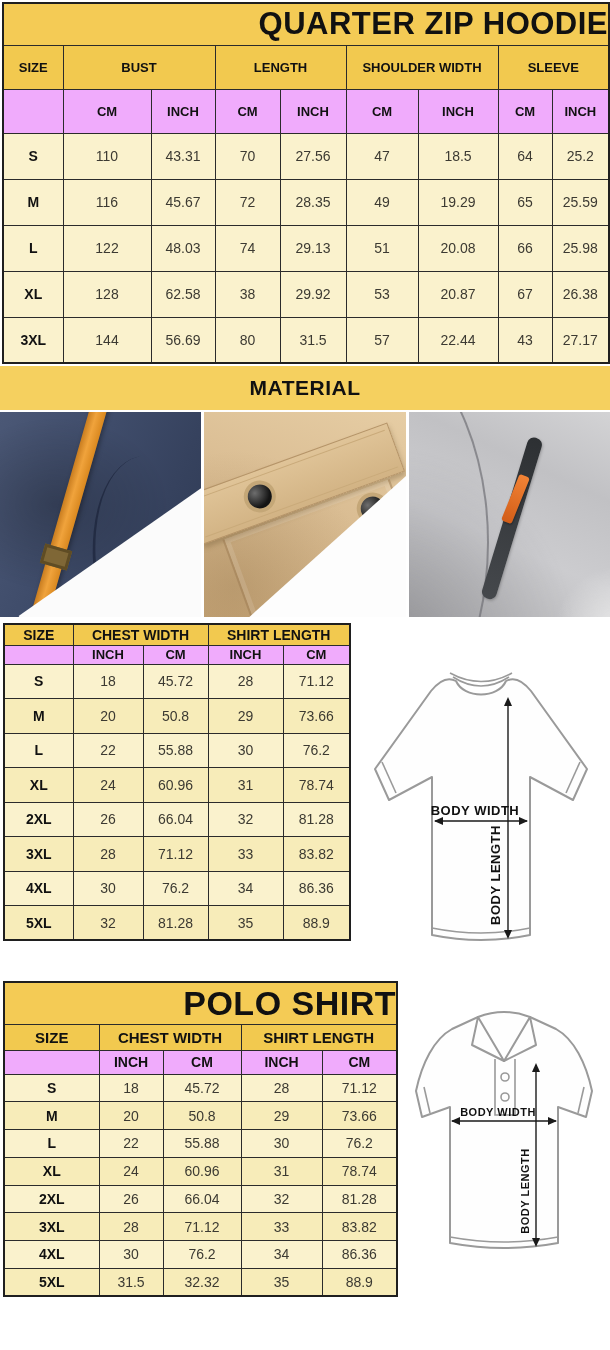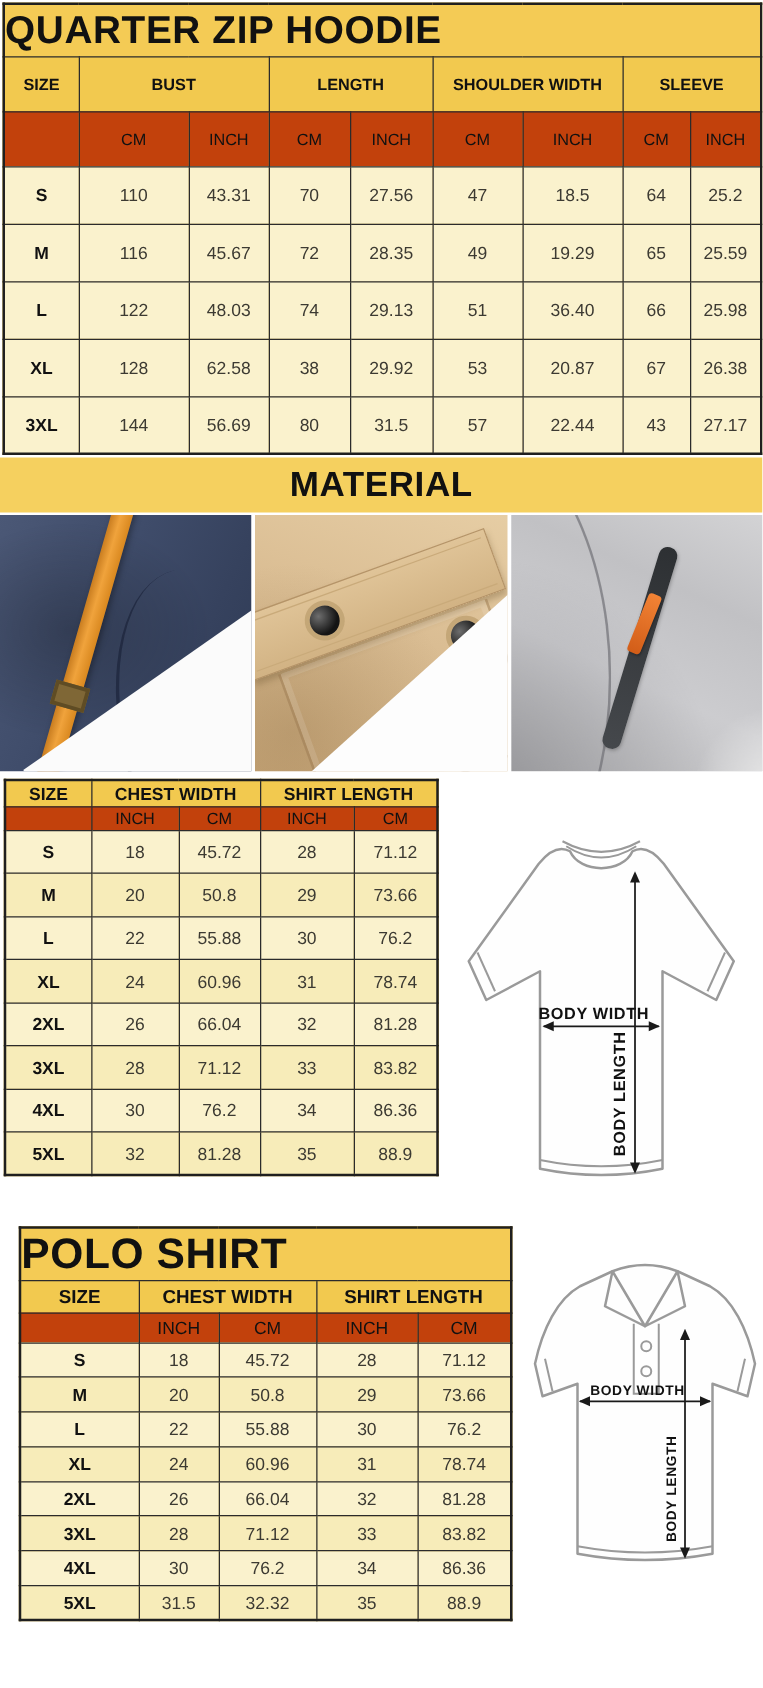--- a/index.html
+++ b/index.html
@@ -7,42 +7,42 @@
   body {
     width:610px; height:1350px; position:relative; overflow:hidden;
     font-family:"Liberation Sans", sans-serif; color:#111;
   }
 
   
   table { border-collapse:collapse; table-layout:fixed; background:#f2c94f; }
   th, td { border:1px solid #2b2b2b; text-align:center; vertical-align:middle; padding:0; }
   .size-table { border:2px solid #1f1f1f; }
   .tbl-title {
-    background:#f4cb55; font-weight:bold; letter-spacing:.5px; text-align:left;
+    background:#f4cb55; font-weight:bold; letter-spacing:.5px; text-align:right;
   }
   .grp-hdr { background:#f2c94f; font-weight:bold; }
-  .unit-hdr { background:#c2410c; font-weight:normal; }
+  .unit-hdr { background:#f0abfc; font-weight:bold; }
   tbody td { background:#faf2cd; color:#3c3a32; }
   tbody td:first-child { font-weight:bold; color:#111; }
   .alt tbody tr:nth-child(even) td { background:#f7ecb9; }
 
   
   .hoodie-wrap { margin:2px 0 0 2px; }
   .hoodie-tbl { width:606px; }
   .hoodie-tbl .tbl-title { height:42px; font-size:31px; }
   .hoodie-tbl thead th { height:44px; font-size:13px; }
   .hoodie-tbl tbody tr { height:46px; }
   .hoodie-tbl tbody td { font-size:14px; }
 
   
   .material-band {
     margin-top:2px; height:44px; background:#f5d05f;
     display:flex; align-items:center; justify-content:center;
   }
-  .material-band .mat-title { font-size:28px; font-weight:bold; letter-spacing:.5px; }
+  .material-band .mat-title { font-size:21px; font-weight:bold; letter-spacing:.5px; }
 
   
   .photos { margin-top:2px; height:205px; display:flex; gap:3px; }
   .photo { flex:1; position:relative; overflow:hidden; }
   .photo-navy {
     background:
       radial-gradient(ellipse at 28% 45%, rgba(0,0,0,.22), transparent 55%),
       linear-gradient(115deg,#4b5876 0%,#3f4c6a 40%,#36425e 70%,#2e3a54 100%);
   }
   .seam-navy { position:absolute; left:98px; top:40px; width:150px; height:280px;
@@ -100,21 +100,21 @@
   .tshirt-row { margin-top:6px; }
   .polo-row { margin-top:10px; }
 
   .tshirt-tbl { width:346px; margin-left:3px; }
   .tshirt-tbl .tbl-title { height:36px; font-size:29px; }
   .tshirt-tbl thead th.grp-hdr { height:21px; font-size:14px; }
   .tshirt-tbl thead th.unit-hdr { height:19px; font-size:13px; }
   .tshirt-tbl tbody tr { height:34.5px; }
   .tshirt-tbl tbody td { font-size:14px; }
 
-  .polo-tbl { width:393px; margin-left:15px; }
+  .polo-tbl { width:393px; margin-left:3px; }
   .polo-tbl .tbl-title { height:42px; font-size:34px; }
   .polo-tbl thead th.grp-hdr { height:26px; font-size:15px; }
   .polo-tbl thead th.unit-hdr { height:24px; font-size:14px; }
   .polo-tbl tbody tr { height:27.75px; }
   .polo-tbl tbody td { font-size:14px; }
 
   .diagram { flex:1; display:flex; justify-content:center; }
   .diagram svg { display:block; }
   .outline { fill:#fefefe; stroke:#9a9a9a; stroke-width:2; stroke-linejoin:round; }
   .detail  { fill:none; stroke:#9a9a9a; stroke-width:1.6; }
@@ -185,21 +185,21 @@
           <td>65</td>
           <td>25.59</td>
         </tr>
         <tr>
           <td>L</td>
           <td>122</td>
           <td>48.03</td>
           <td>74</td>
           <td>29.13</td>
           <td>51</td>
-          <td>36.40</td>
+          <td>20.08</td>
           <td>66</td>
           <td>25.98</td>
         </tr>
         <tr>
           <td>XL</td>
           <td>128</td>
           <td>62.58</td>
           <td>38</td>
           <td>29.92</td>
           <td>53</td>

